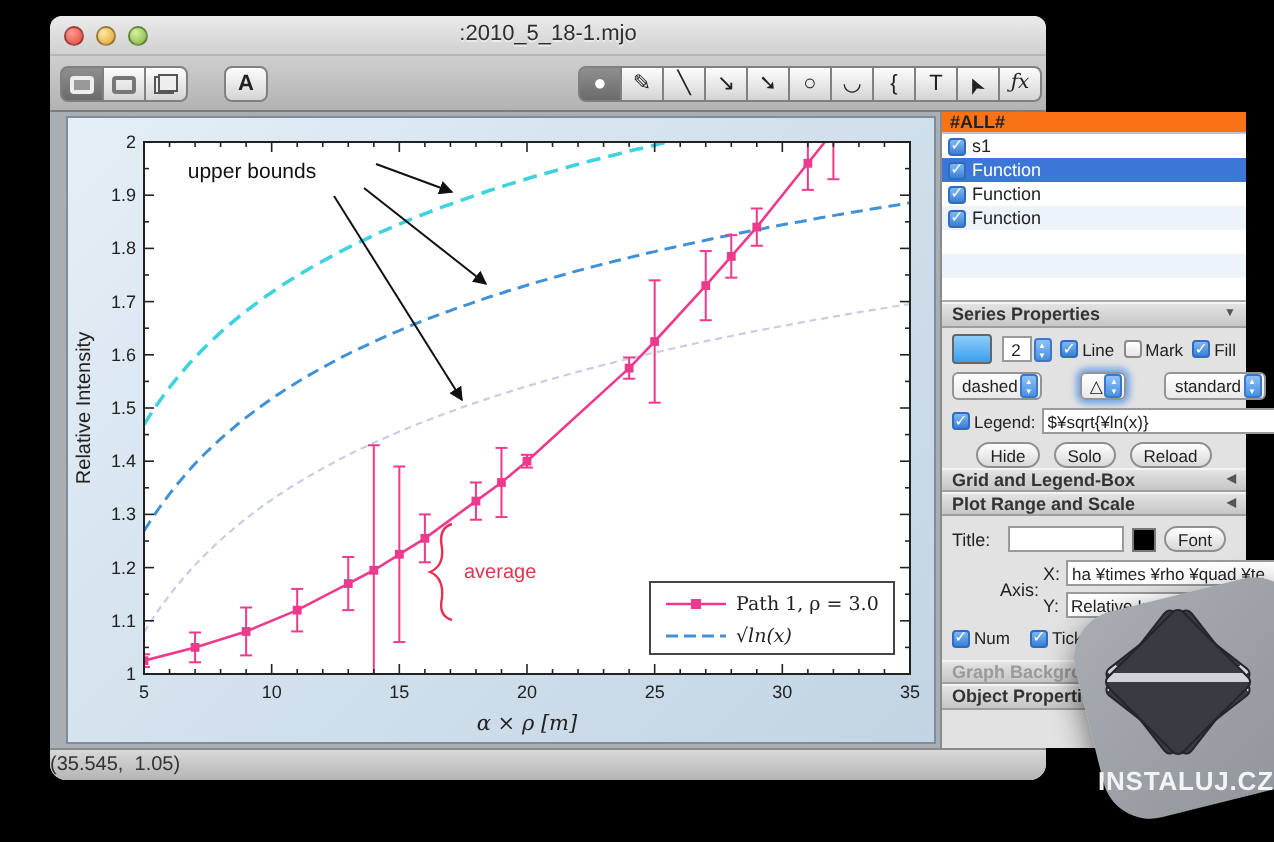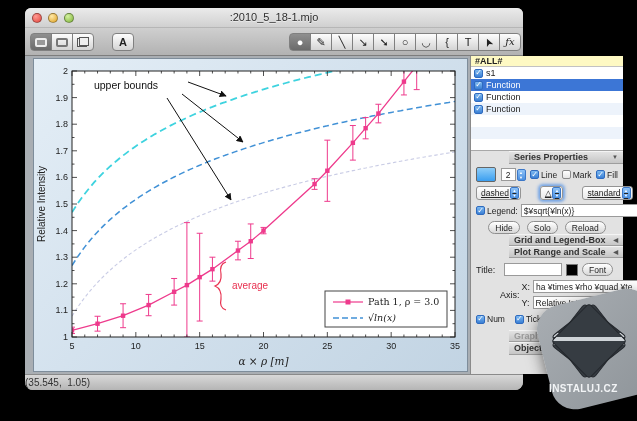--- a/index.html
+++ b/index.html
@@ -40,29 +40,29 @@
   .ico-pages:before{left:0;bottom:0;} .ico-pages:after{right:0;top:0;}
   
   .content{position:absolute;left:0;top:48px;width:100%;height:318px;background:#a9aeb3;}
   .document{position:absolute;left:8px;top:2px;width:435px;height:314px;
             border:1px solid #7e8d9b;
             background:linear-gradient(135deg,#e4eef6 0%,#d4e2ee 45%,#c2d4e3 100%);}
   .document svg{position:absolute;left:0;top:0;}
   .panel{position:absolute;left:445px;top:0;width:153px;height:318px;background:#e2e2e2;
          border-left:1px solid #8a8a8a;font-size:9px;color:#222;}
   .plist-header{height:11px;line-height:11px;padding:0 4px;font-weight:bold;
-                background:#fef9c3;border-bottom:1px solid #c2c2c2;}
+                background:#f97316;border-bottom:1px solid #c2c2c2;}
   .llist{height:84px;background:#fff;border-bottom:1px solid #a8a8a8;overflow:hidden;}
   .lrow{height:12px;line-height:12px;display:flex;align-items:center;gap:3px;padding:0 3px;}
   .lrow.alt{background:#edf3fb;}
   .lrow.sel{background:#3c76d6;color:#fff;}
   .sec{height:12px;line-height:12px;padding:0 5px;font-weight:bold;font-size:9px;
        background:linear-gradient(#e3e3e3,#c6c6c6);border-top:1px solid #f4f4f4;
        border-bottom:1px solid #9e9e9e;display:flex;justify-content:space-between;
-       align-items:center;color:#333;margin-left:38px;}
+       align-items:center;color:#333;}
   .sec.tall{height:13px;line-height:13px;}
   .sec .arr{font-size:6px;color:#555;}
   .sec.disabled span{color:#9a9a9a;}
   .controls{background:#e2e2e2;padding:3px 5px;}
   .crow{display:flex;align-items:center;margin-bottom:4px;}
   
   .cb{display:inline-flex;align-items:center;gap:2px;font-size:8.5px;}
   .cb .box{width:9px;height:9px;border:1px solid #8a8a8a;border-radius:2px;flex:none;
            background:linear-gradient(#fff,#e6e6e6);display:flex;align-items:center;
            justify-content:center;color:transparent;font-size:8px;line-height:8px;}
@@ -90,21 +90,21 @@
              border-radius:0 0 8px 8px;font-size:10px;line-height:15px;color:#333;
              padding-left:0;white-space:pre;}
   
   .watermark-blob{position:absolute;left:543px;top:296px;width:116px;height:106px;
                   background:linear-gradient(145deg,#a8adb2,#8e9499);border-radius:24px;
                   transform:rotate(-14deg);box-shadow:0 6px 16px rgba(0,0,0,.6);}
   .wm-logo{position:absolute;left:562px;top:314px;width:54px;height:54px;}
   .wm-sq{position:absolute;left:0;top:0;width:54px;height:54px;background:#363c42;
          border:1px solid #23272c;border-radius:4px;
          background-image:linear-gradient(135deg,transparent 44%,#cfd4d8 44%,#cfd4d8 50%,transparent 50%);}
-  .wm-text{position:absolute;left:549px;top:383px;width:80px;font-size:10px;
+  .wm-text{position:absolute;left:549px;top:383px;width:80px;font-size:13px;
            font-weight:bold;color:#f2f4f6;letter-spacing:.4px;}
 </style>
 </head>
 <body>
 
 <div class="stage">
   <div class="window">
 
     <div class="titlebar">
       <div class="lights">
@@ -491,21 +491,21 @@
                 </span>
                 <span>Mark</span>
               </span>
             <span class="cb checked">
                 <span class="box">
                   <span>✓</span>
                 </span>
                 <span>Fill</span>
               </span>
           </div>
-          <div class="crow" style="gap:19px;text-decoration:underline;">
+          <div class="crow" style="gap:19px;">
             <span class="dd" style="width:48px;">
                 <span>dashed</span>
                 <span class="steps">
                   <span>▲</span>
                   <span>▼</span>
                 </span>
               </span>
             <span class="dd focused" style="width:32px;">
                 <span>△</span>
                 <span class="steps">

